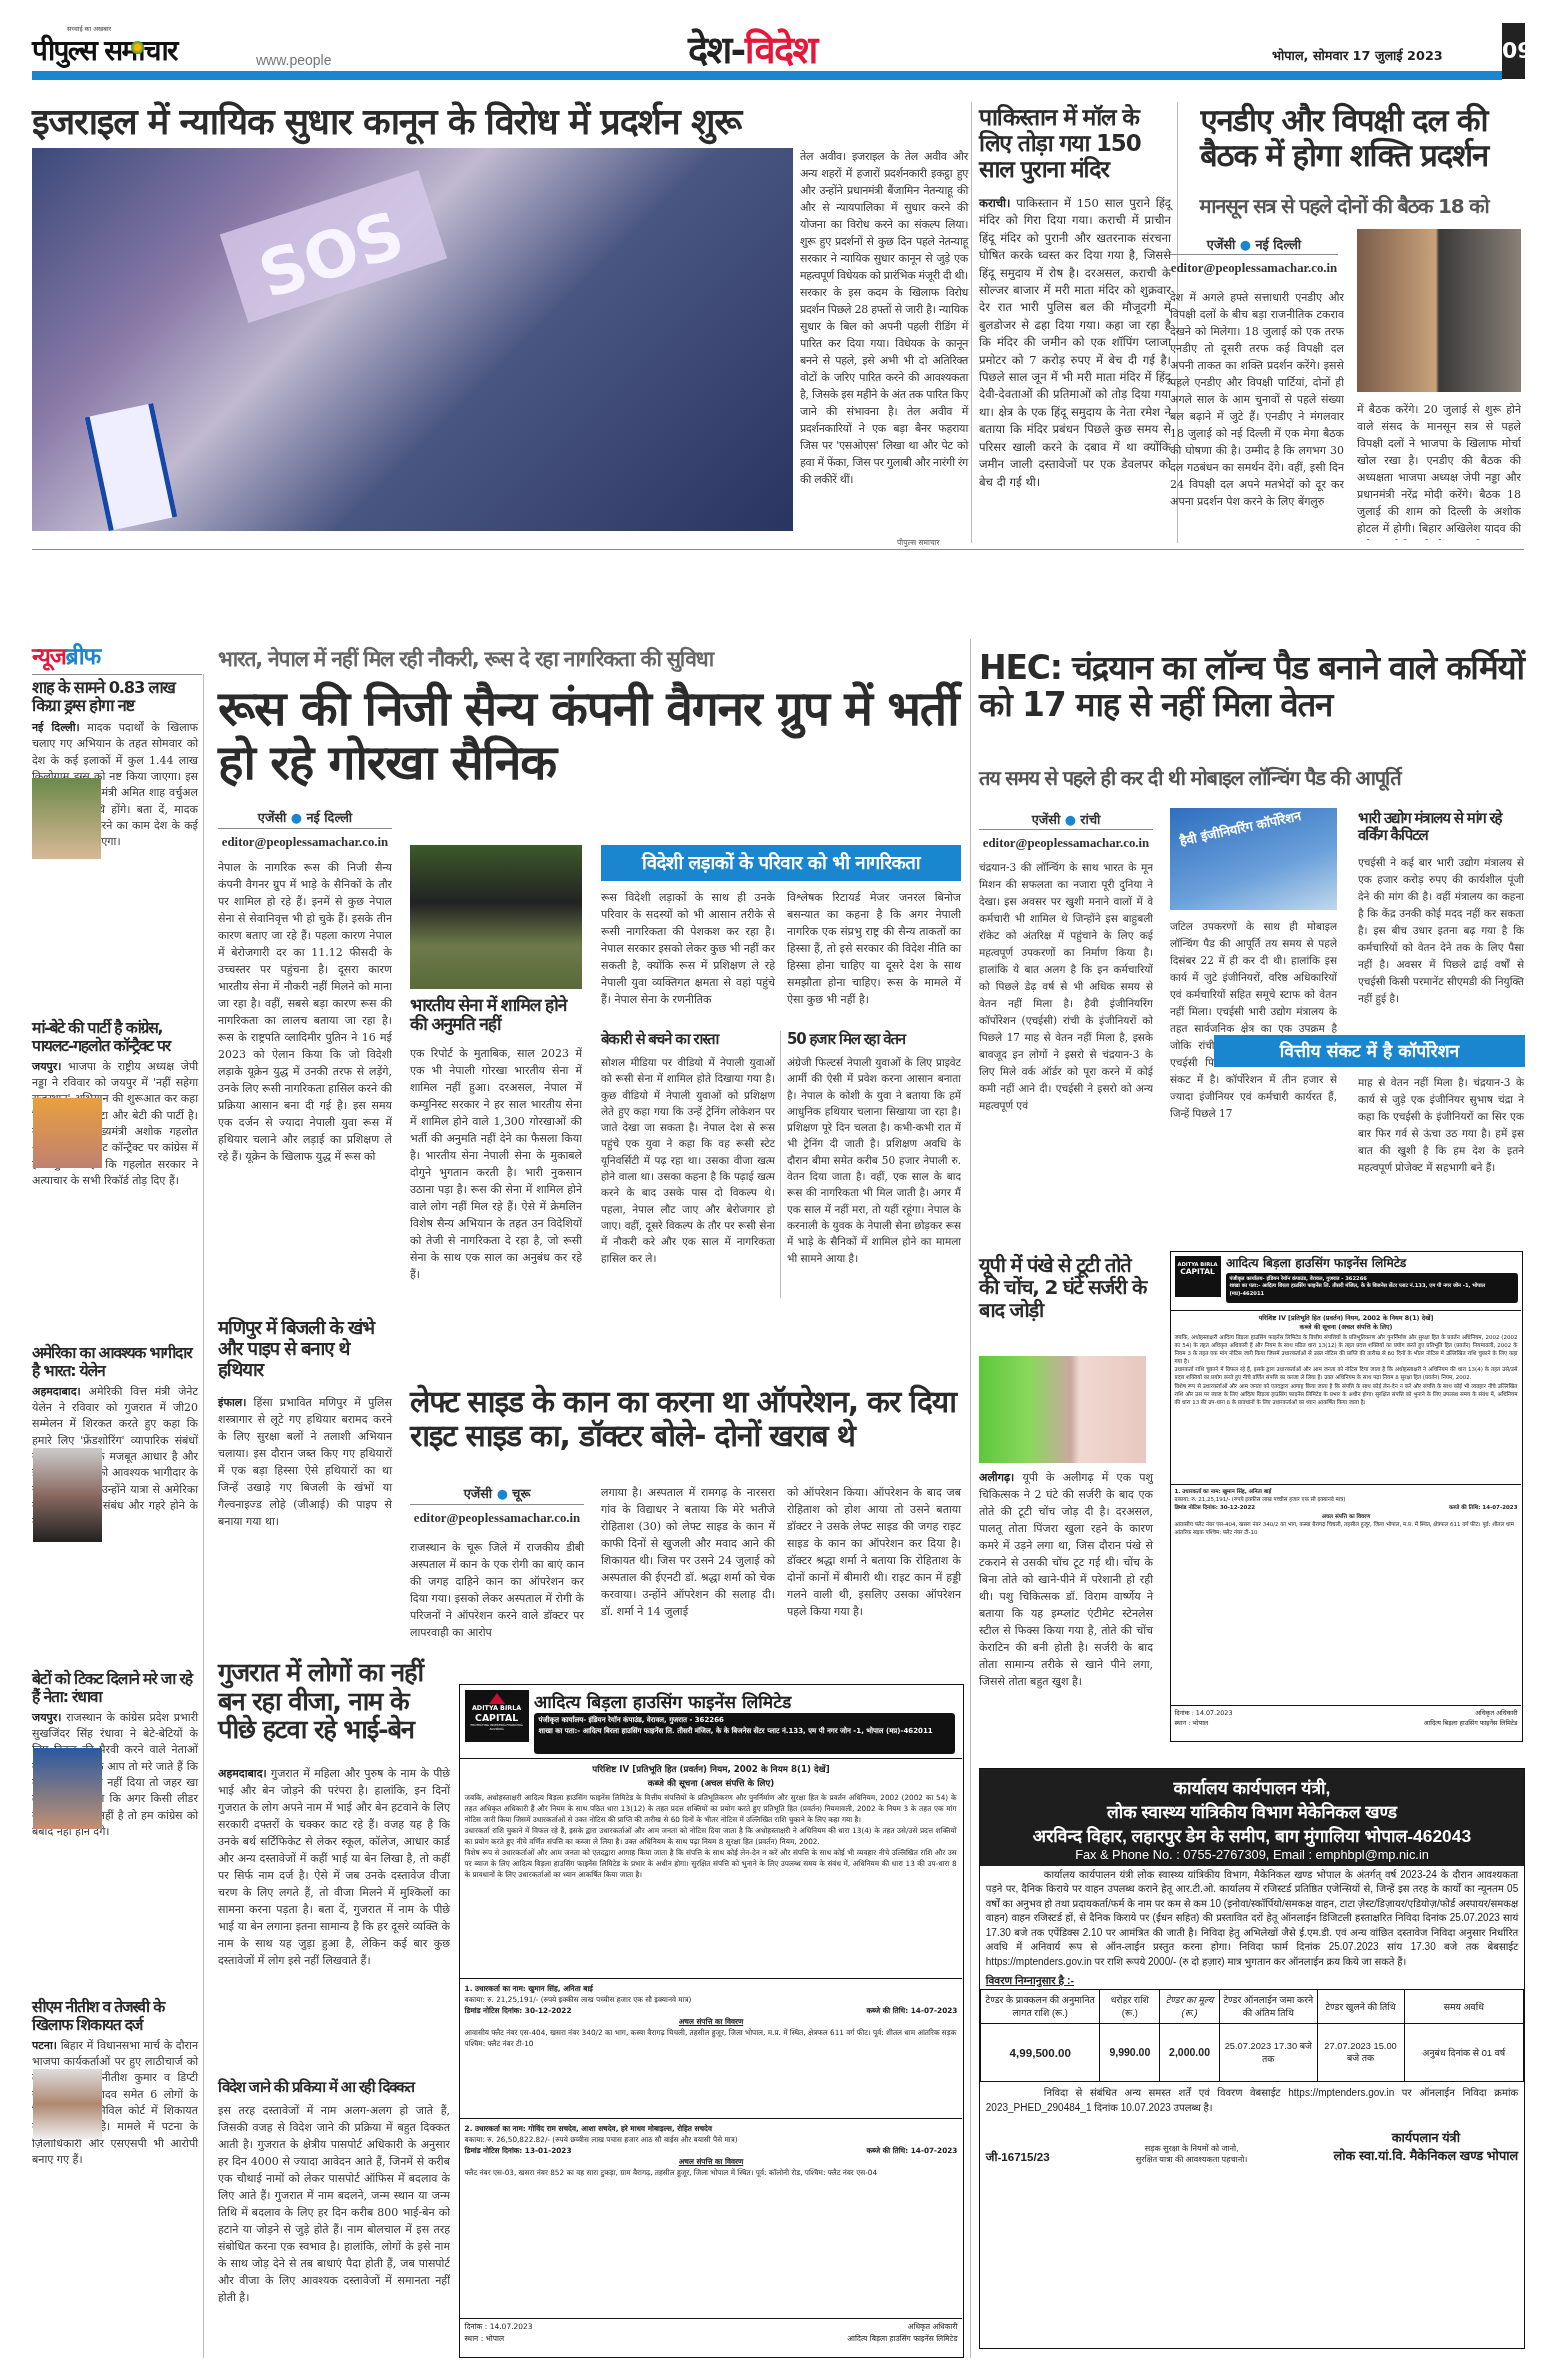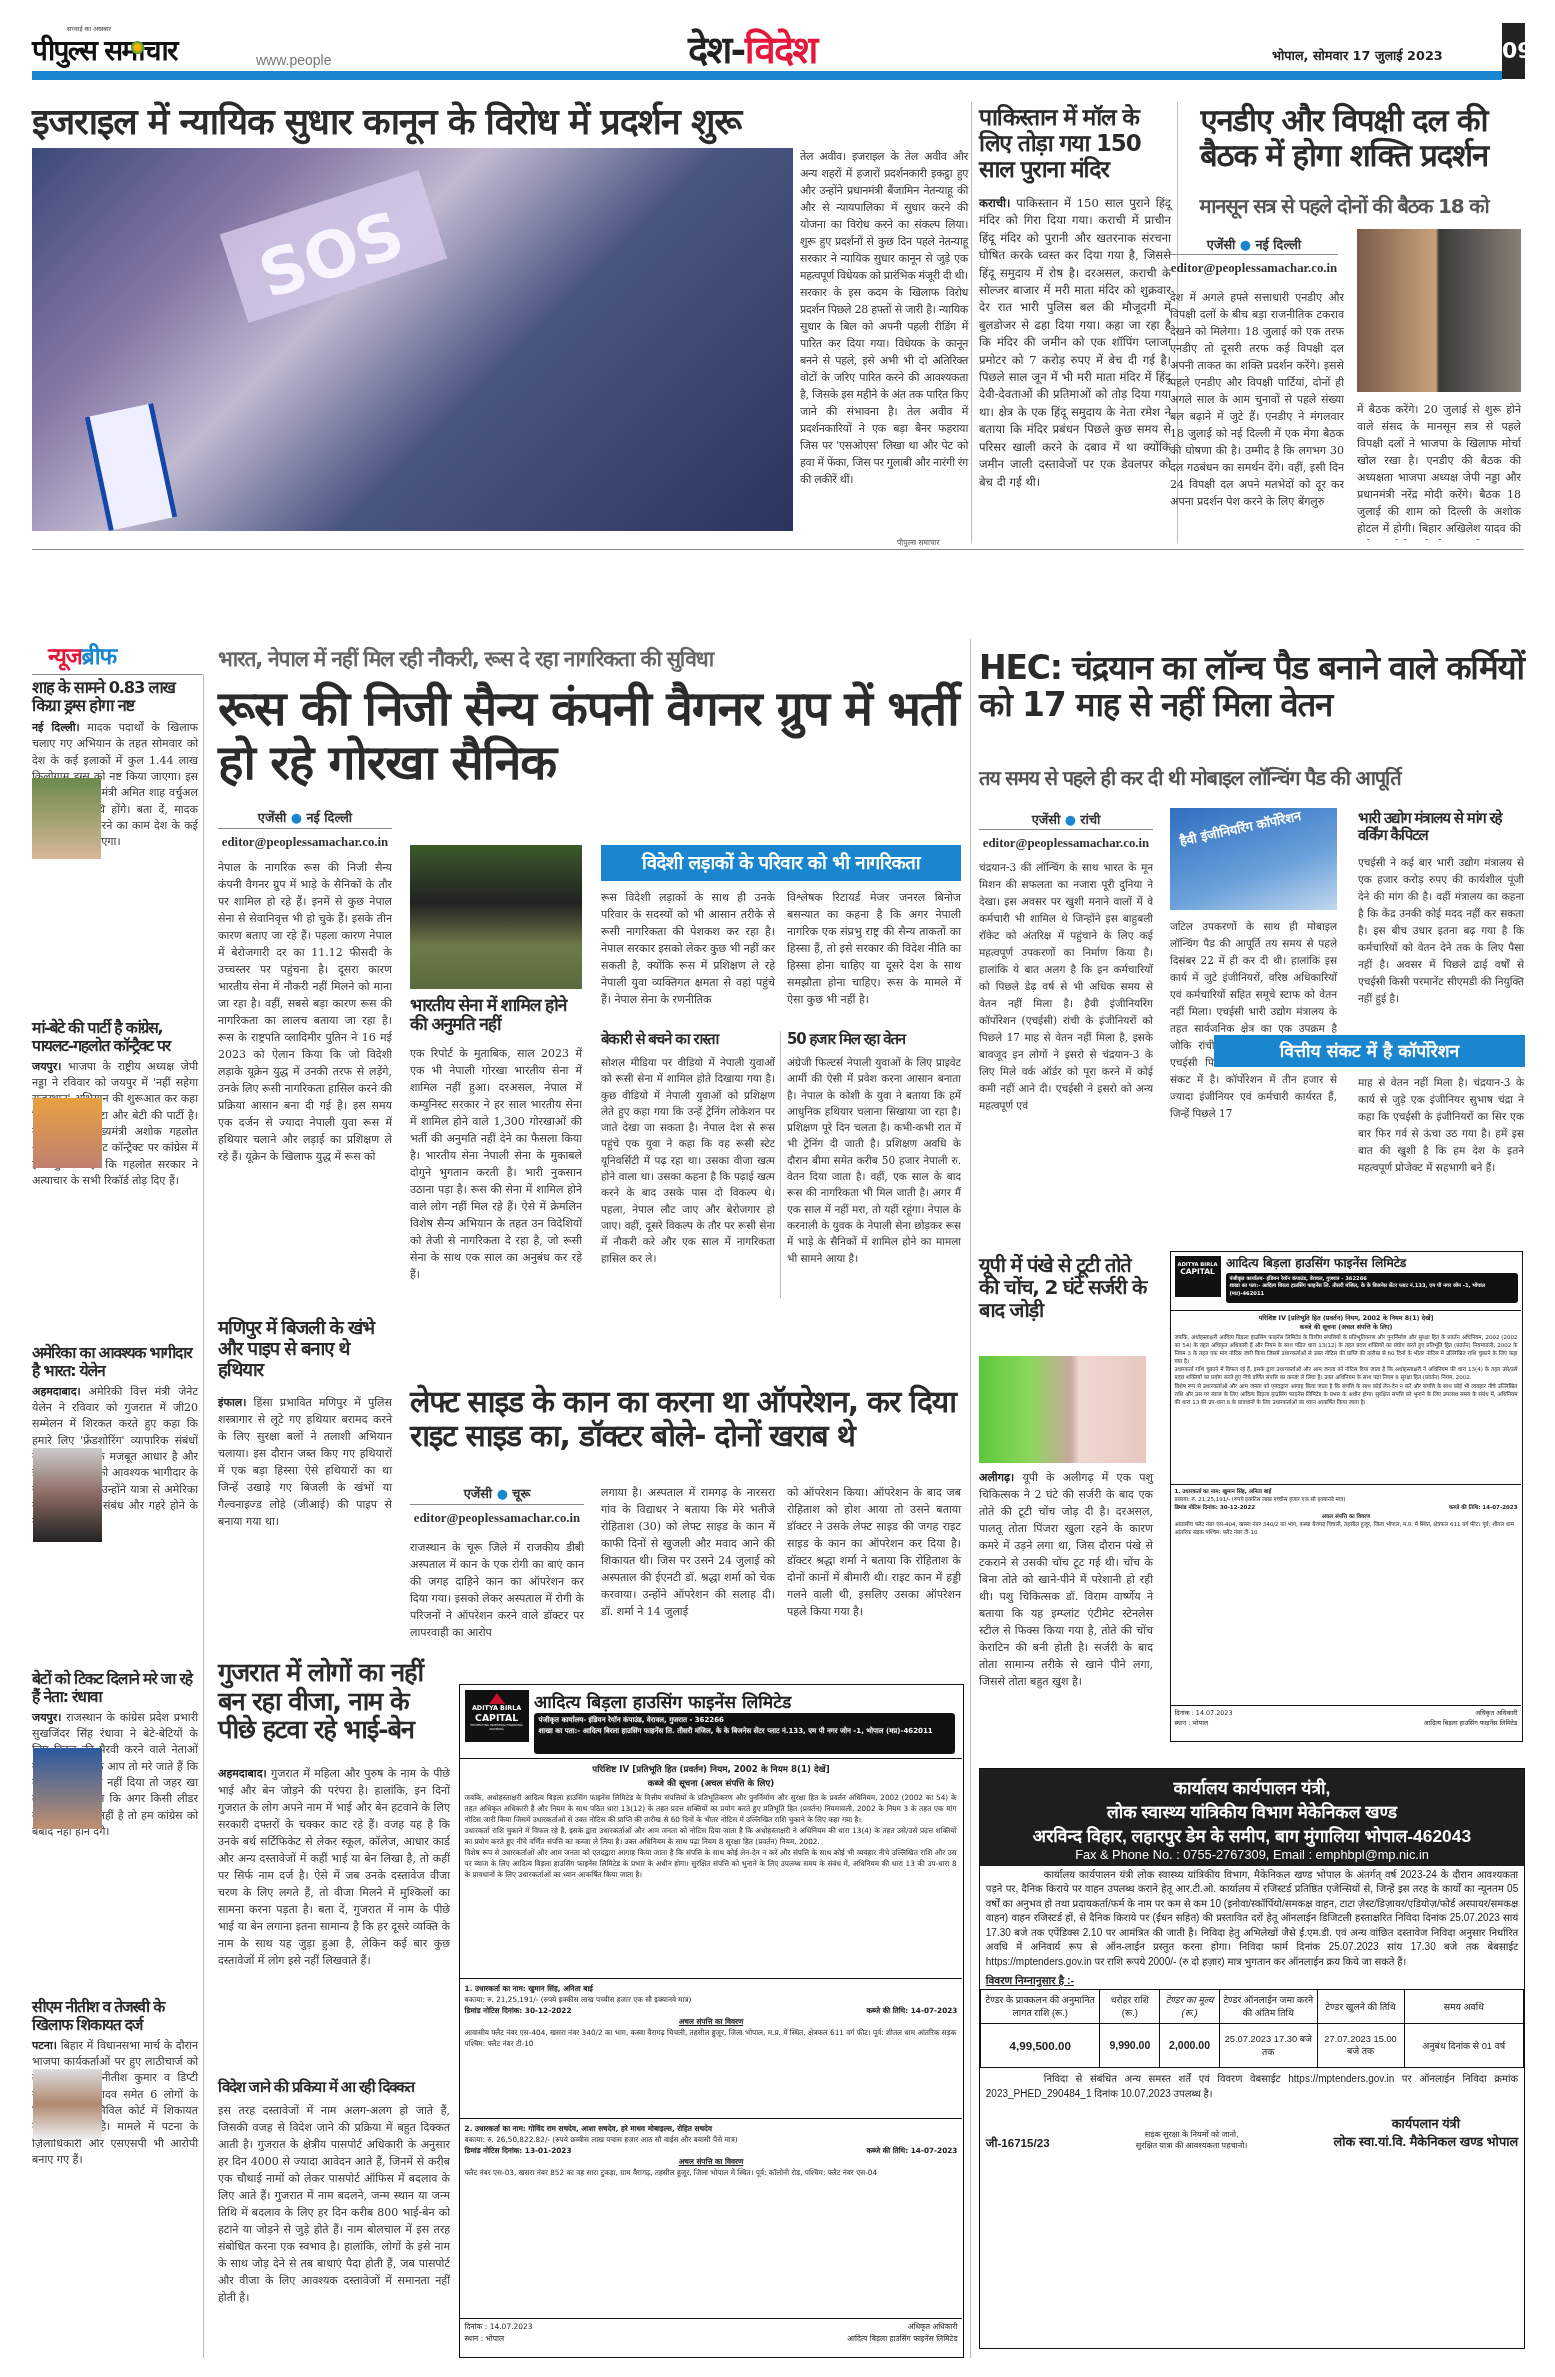--- a/index.html
+++ b/index.html
@@ -57,21 +57,21 @@
 <div class="abs byline" style="left:1170px;top:235px;width:168px;">
   <span>एजेंसी</span> <span class="dot">●</span> <span>नई दिल्ली</span>
 </div>
 <div class="abs email" style="left:1170px;top:254px;width:168px;">editor@peoplessamachar.co.in</div>
 <div class="abs photo" style="left:1357px;top:229px;width:164px;height:163px;background:linear-gradient(90deg,#7a5c4a 0%,#c9a27a 48%,#3a3a3a 50%,#8a8077 100%);"></div>
 <div class="abs body" style="left:1170px;top:289px;width:174px;font-size:11px;line-height:17px;height:250px;overflow:hidden;">देश में अगले हफ्ते सत्ताधारी एनडीए और विपक्षी दलों के बीच बड़ा राजनीतिक टकराव देखने को मिलेगा। 18 जुलाई को एक तरफ एनडीए तो दूसरी तरफ कई विपक्षी दल अपनी ताकत का शक्ति प्रदर्शन करेंगे। इससे पहले एनडीए और विपक्षी पार्टियां, दोनों ही अगले साल के आम चुनावों से पहले संख्या बल बढ़ाने में जुटे हैं। एनडीए ने मंगलवार 18 जुलाई को नई दिल्ली में एक मेगा बैठक की घोषणा की है। उम्मीद है कि लगभग 30 दल गठबंधन का समर्थन देंगे। वहीं, इसी दिन 24 विपक्षी दल अपने मतभेदों को दूर कर अपना प्रदर्शन पेश करने के लिए बेंगलुरु</div>
 <div class="abs body" style="left:1357px;top:401px;width:164px;font-size:11px;line-height:17px;height:139px;overflow:hidden;">में बैठक करेंगे। 20 जुलाई से शुरू होने वाले संसद के मानसून सत्र से पहले विपक्षी दलों ने भाजपा के खिलाफ मोर्चा खोल रखा है। एनडीए की बैठक की अध्यक्षता भाजपा अध्यक्ष जेपी नड्डा और प्रधानमंत्री नरेंद्र मोदी करेंगे। बैठक 18 जुलाई की शाम को दिल्ली के अशोक होटल में होगी। बिहार अखिलेश यादव की पूर्व सहयोगी सुहेलदेव भारतीय समाज पार्टी के ओम प्रकाश राजभर ने रविवार को एनडीए में फिर से शामिल होने की घोषणा की।</div>
 
 <div class="rule-h" style="left:32px;top:549px;width:1492px;background:#888;"></div>
 
-<div class="abs" style="left:32px;top:639px;font-size:23px;font-weight:bold;letter-spacing:-1.2px;margin-left:16px;">
+<div class="abs" style="left:32px;top:639px;font-size:23px;font-weight:bold;letter-spacing:-1.2px;">
   <span style="color:#e3183a;">न्यूज</span><span style="color:#1a86d0;">ब्रीफ</span>
 </div>
 <div class="rule-h" style="left:32px;top:674px;width:170px;background:#888;"></div>
 <div class="rule-v" style="left:203px;top:674px;height:1684px;"></div>
 
 <div class="abs" style="left:32px;top:679px;width:166px;">
   <div class="hl" style="font-size:16.3px;">शाह के सामने 0.83 लाख किग्रा ड्रग्स होगा नष्ट</div>
   <div class="photo abs" style="left:0;top:99px;width:69px;height:81px;background:linear-gradient(#6b8a4a,#d9b896);"></div>
   <div class="body" style="font-size:11px;line-height:16.3px;margin-top:4.6px;">
     <b>नई दिल्ली।</b><span> मादक पदार्थों के खिलाफ चलाए गए अभियान के तहत सोमवार को देश के कई इलाकों में कुल 1.44 लाख किलोग्राम ड्रग्स को नष्ट किया जाएगा। इस दौरान केंद्रीय गृह मंत्री अमित शाह वर्चुअल माध्यम से उपस्थि होंगे। बता दें, मादक पदार्थों को नष्ट करने का काम देश के कई शहरों में किया जाएगा।</span>
@@ -280,21 +280,21 @@
         <th style="border:1.2px solid #111;padding:3.5px;font-weight:normal;width:22%;">टेण्डर के प्राक्कलन की अनुमानित लागत राशि (रू.)</th>
         <th style="border:1.2px solid #111;padding:3.5px;font-weight:normal;width:11%;">धरोहर राशि (रू.)</th>
         <th style="border:1.2px solid #111;padding:3.5px;font-weight:normal;width:11%;font-style:italic;">टेण्डर का मूल्य (रू.)</th>
         <th style="border:1.2px solid #111;padding:3.5px;font-weight:normal;width:18%;">टेण्डर ऑनलाईन जमा करने की अंतिम तिथि</th>
         <th style="border:1.2px solid #111;padding:3.5px;font-weight:normal;width:16%;">टेण्डर खुलने की तिथि</th>
         <th style="border:1.2px solid #111;padding:3.5px;font-weight:normal;">समय अवधि</th>
       </tr>
     </thead>
     <tbody>
       <tr>
-        <td style="border:1.2px solid #111;padding:15px;font-weight:bold;font-size:11.6px;">4,99,500.00</td>
+        <td style="border:1.2px solid #111;padding:22px;font-weight:bold;font-size:11.6px;">4,99,500.00</td>
         <td style="border:1.2px solid #111;padding:4.6px;font-weight:bold;font-size:10.5px;">9,990.00</td>
         <td style="border:1.2px solid #111;padding:4.6px;font-weight:bold;font-size:10.5px;">2,000.00</td>
         <td style="border:1.2px solid #111;padding:4.6px;">25.07.2023 17.30 बजे तक</td>
         <td style="border:1.2px solid #111;padding:4.6px;">27.07.2023 15.00 बजे तक</td>
         <td style="border:1.2px solid #111;padding:4.6px;">अनुबंध दिनांक से 01 वर्ष</td>
       </tr>
     </tbody>
   </table>
   <div style="padding:4.6px 5.8px;font-size:10px;line-height:14.5px;text-indent:58px;text-align:justify;">निविदा से संबंधित अन्य समस्त शर्तें एवं विवरण वेबसाईट https://mptenders.gov.in पर ऑनलाईन निविदा क्रमांक 2023_PHED_290484_1 दिनांक 10.07.2023 उपलब्ध है।</div>
   <div style="display:flex;justify-content:space-between;align-items:flex-end;padding:8.1px 5.8px 4.6px;">

